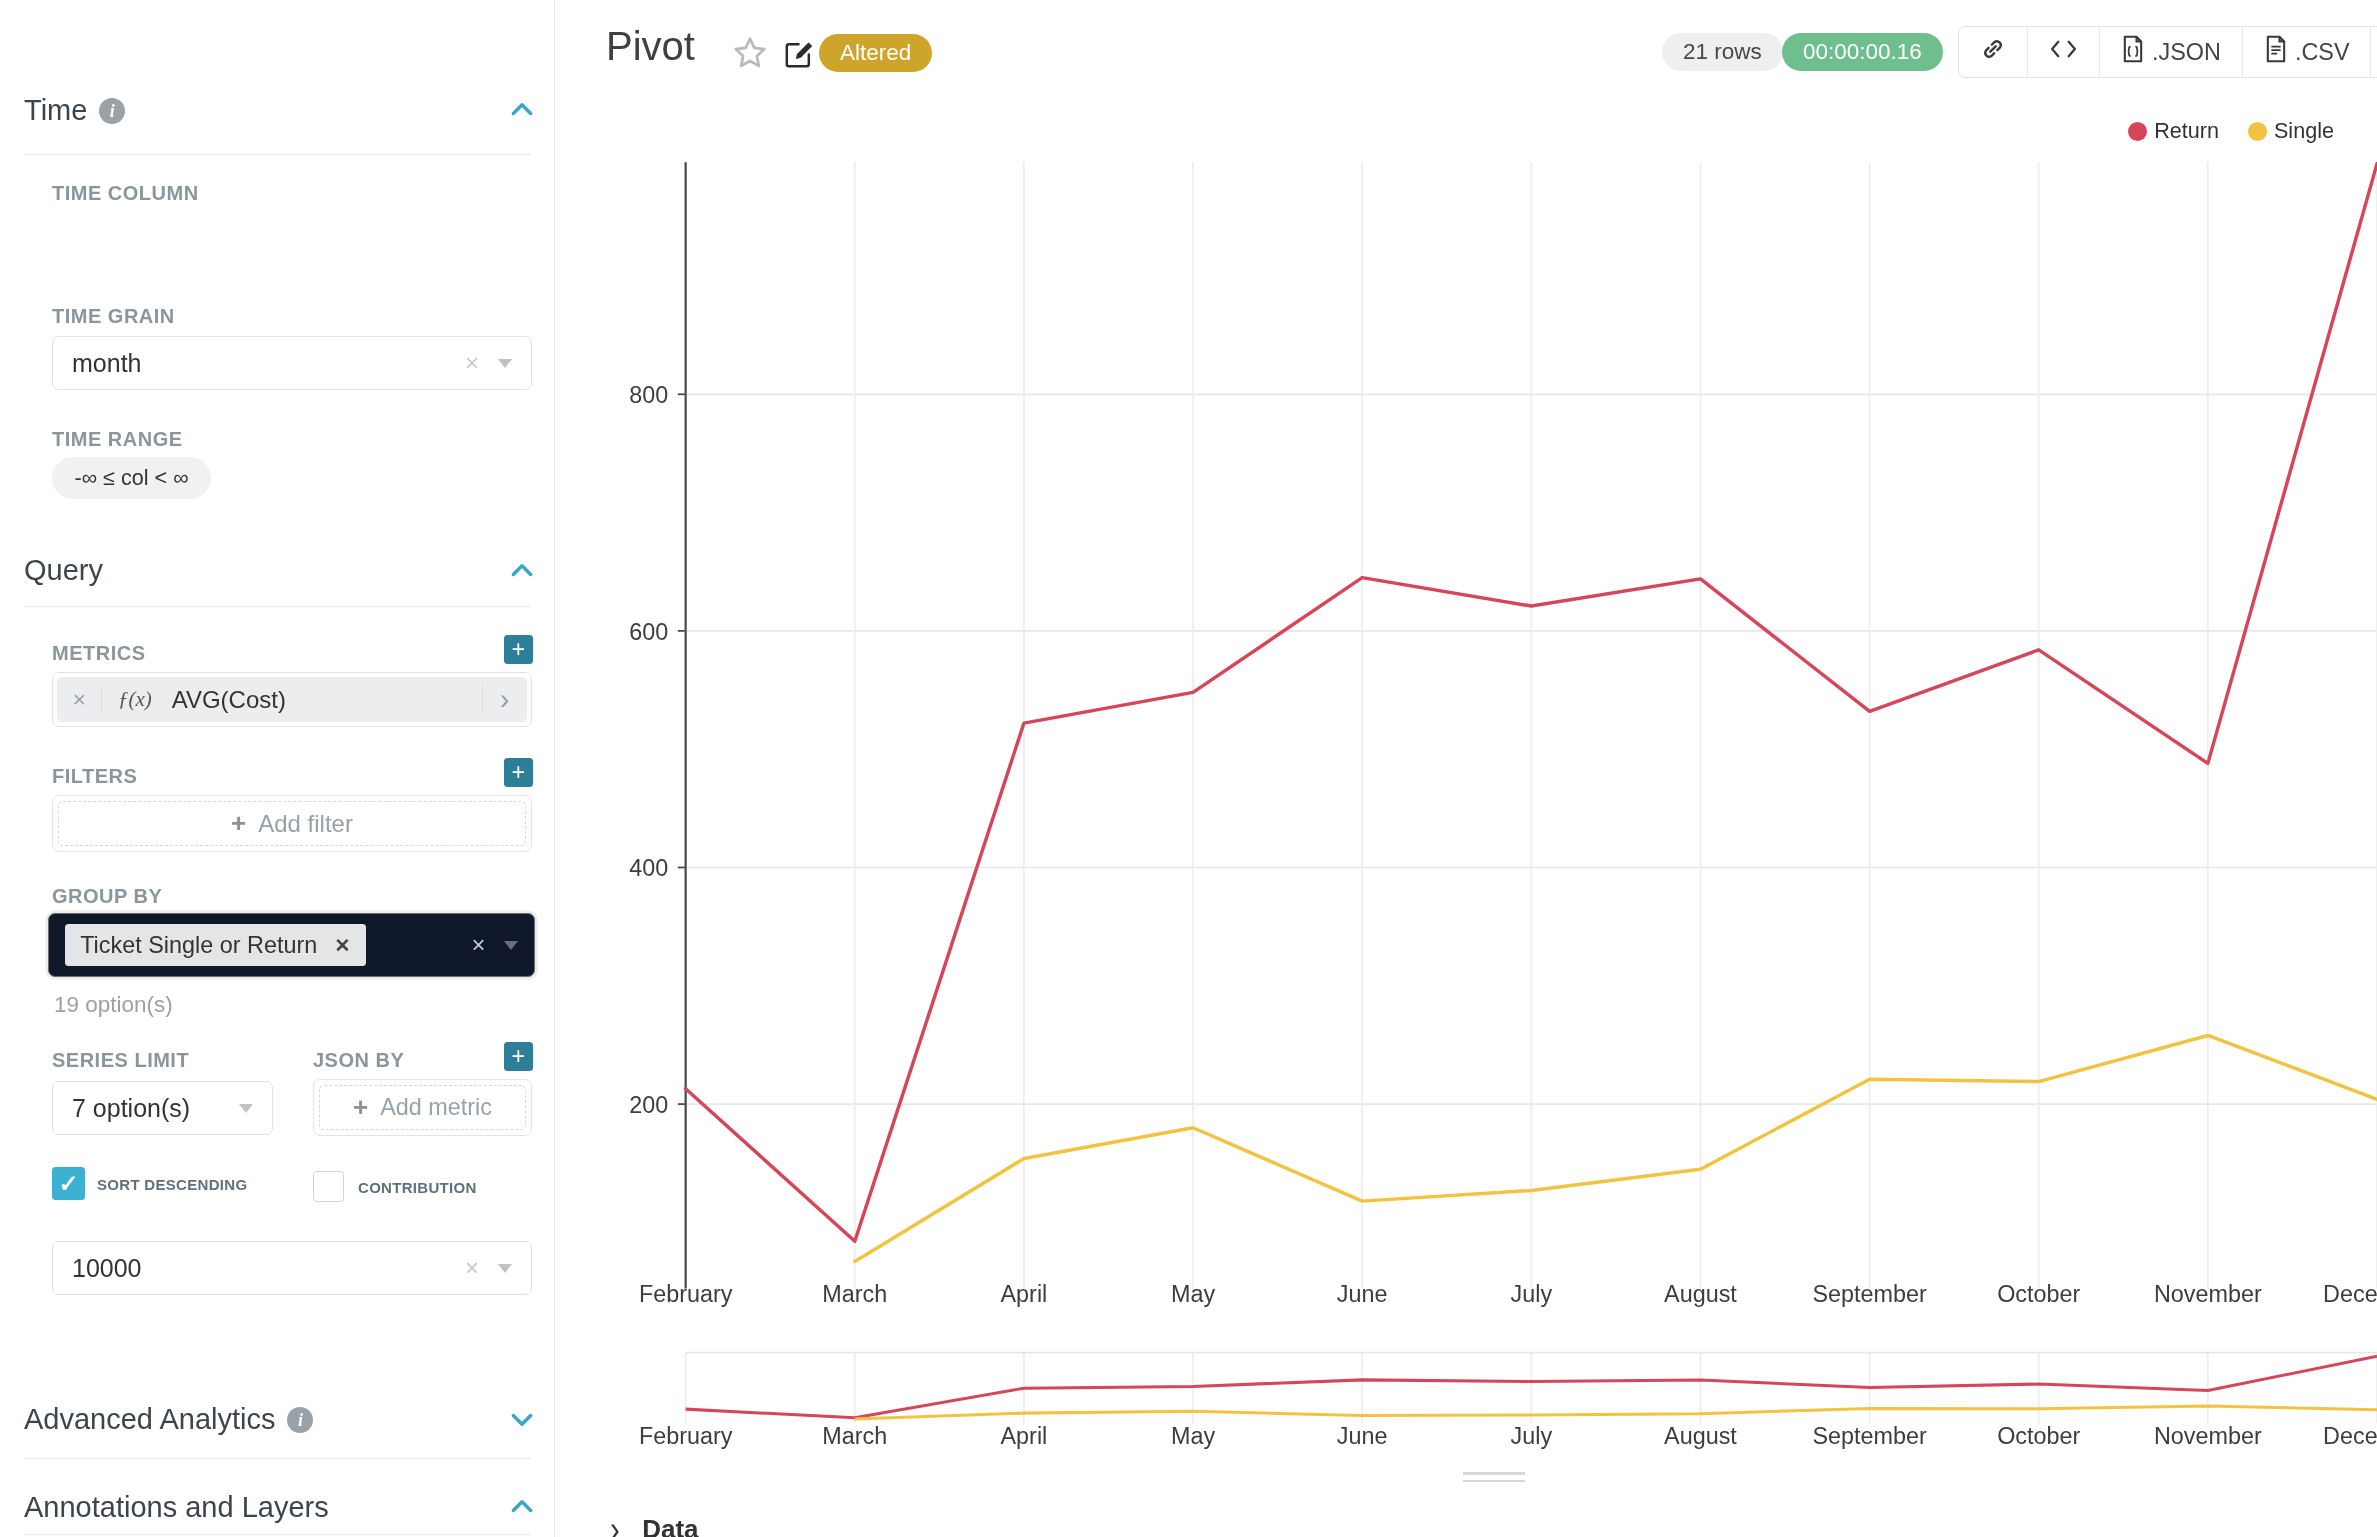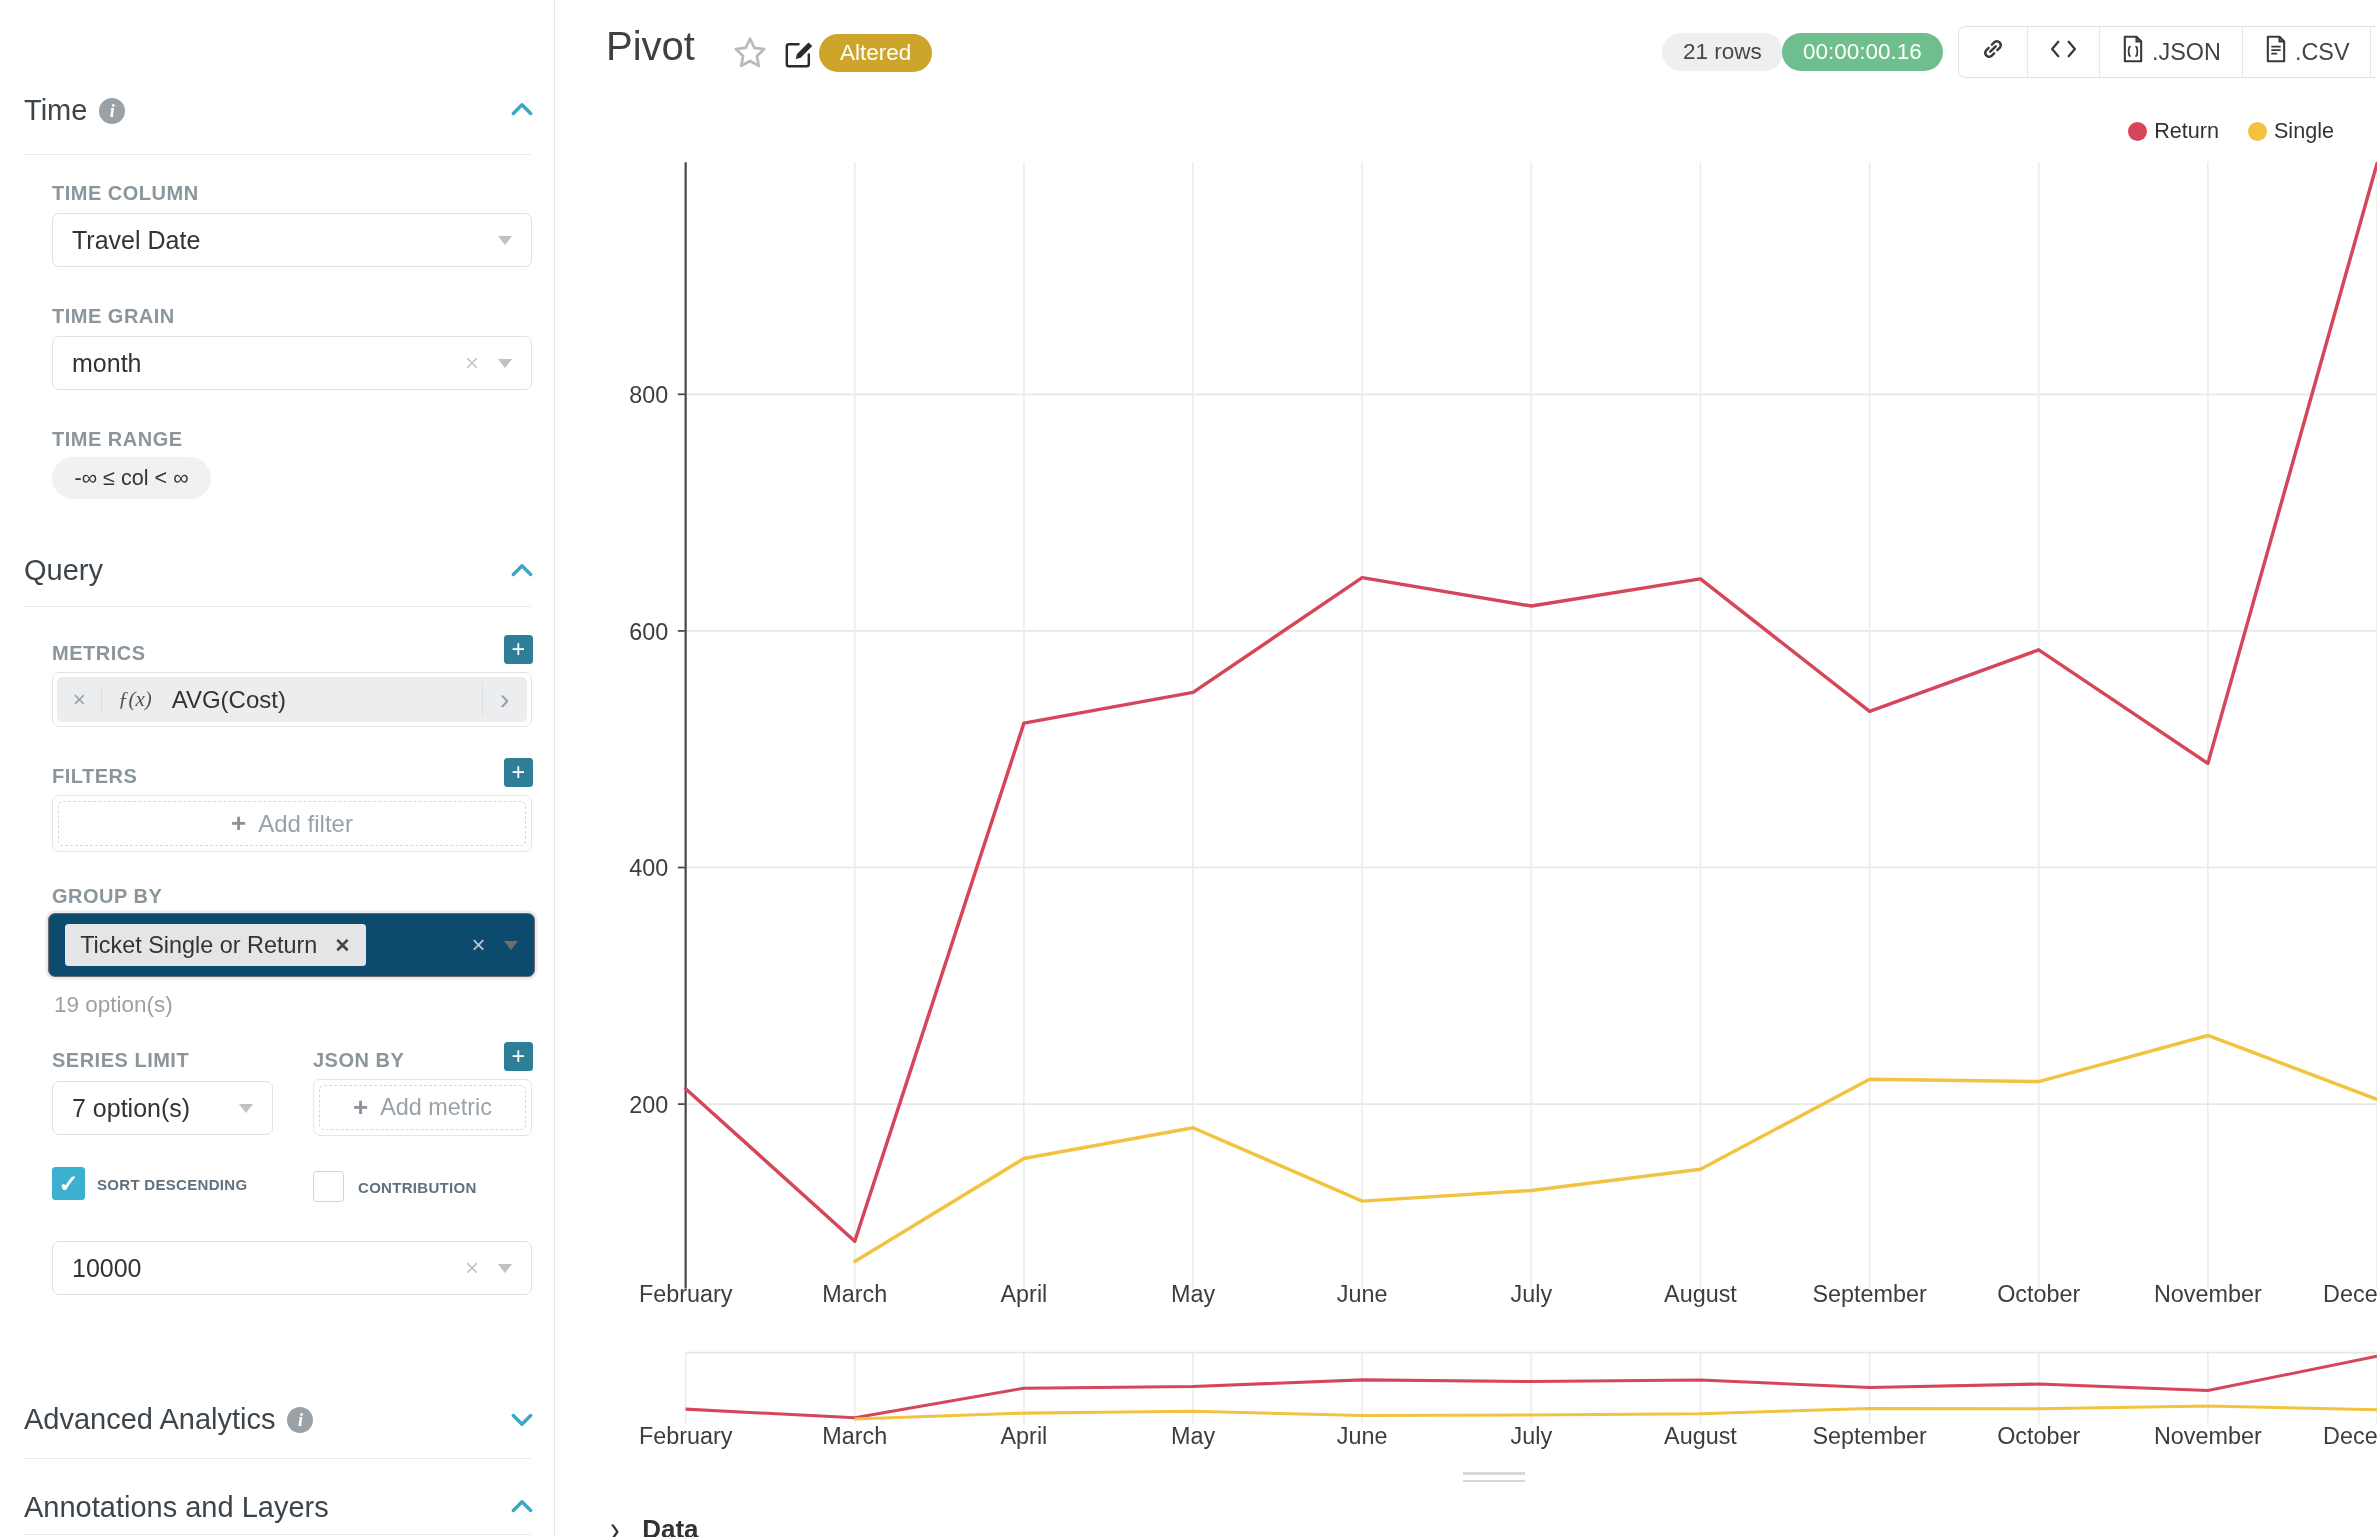--- a/index.html
+++ b/index.html
@@ -48,21 +48,21 @@
   .mp-val { font-size:24px; color:#333; }
   .mp-arrow { width:45px; text-align:center; color:#9aa0a5; font-size:29px; border-left:0.9px solid #dcdfe1; }
 
   .dash-box { position:absolute; left:52px; width:480px; height:57px; border:0.9px solid #e2e5e7;
               border-radius:7px; background:#fff; padding:5.2px; }
   .dash-inner { width:100%; height:100%; border:1.7px dashed #d5d9dc; border-radius:5.2px;
                 display:flex; align-items:center; justify-content:center; gap:12px;
                 color:#9aa2a9; font-size:24px; }
   .dash-plus { color:#8b9299; font-size:26px; font-weight:700; }
 
-  .groupby { position:absolute; left:48px; top:913px; width:487px; height:64px; background:#0c4a6e;
+  .groupby { position:absolute; left:48px; top:913px; width:487px; height:64px; background:#0f172a;
              border:1.7px solid #6e6e6e; border-radius:7px; box-shadow:0 0 0 2.6px #ebebeb;
              display:flex; align-items:center; padding:0 15.6px; }
   .tag { background:#e3e5e7; border-radius:3.5px; height:42px; display:inline-flex; align-items:center;
          gap:17.3px; padding:0 15.6px; font-size:23.4px; color:#333; }
   .tag-x { font-size:19px; font-weight:700; color:#444; }
   .hint { position:absolute; left:54px; font-size:22.5px; color:#9aa2a8; }
 
   .checkbox { position:absolute; width:33px; height:33px; border-radius:3.5px; }
   .cb-on { background:#3cb0d1; color:#fff; font-size:24px; font-weight:700; text-align:center; line-height:33px; }
   .cb-off { background:#fff; border:1.7px solid #cfd3d6; }
@@ -109,25 +109,20 @@
     <span class="info-ic">i</span>
   </div>
   <div class="chev" style="top:97px">
     <svg viewBox="0 0 30 30">
         <polyline points="5,19 15,9 25,19" fill="none" stroke="#3ba7c6" stroke-width="4" stroke-linecap="round" stroke-linejoin="round"></polyline>
       </svg>
   </div>
   <div class="divider" style="top:154px"></div>
 
   <div class="ctl-label" style="top:182px">TIME COLUMN</div>
-  <div class="select" style="top:213px">
-    <span>Travel Date</span>
-    <span class="spacer"></span>
-      <span class="caret"></span>
-  </div>
 
   <div class="ctl-label" style="top:305px">TIME GRAIN</div>
   <div class="select" style="top:336px">
     <span>month</span>
     <span class="spacer"></span>
     <span class="x-clear">×</span>
     <span class="caret"></span>
   </div>
 
   <div class="ctl-label" style="top:428px">TIME RANGE</div>

